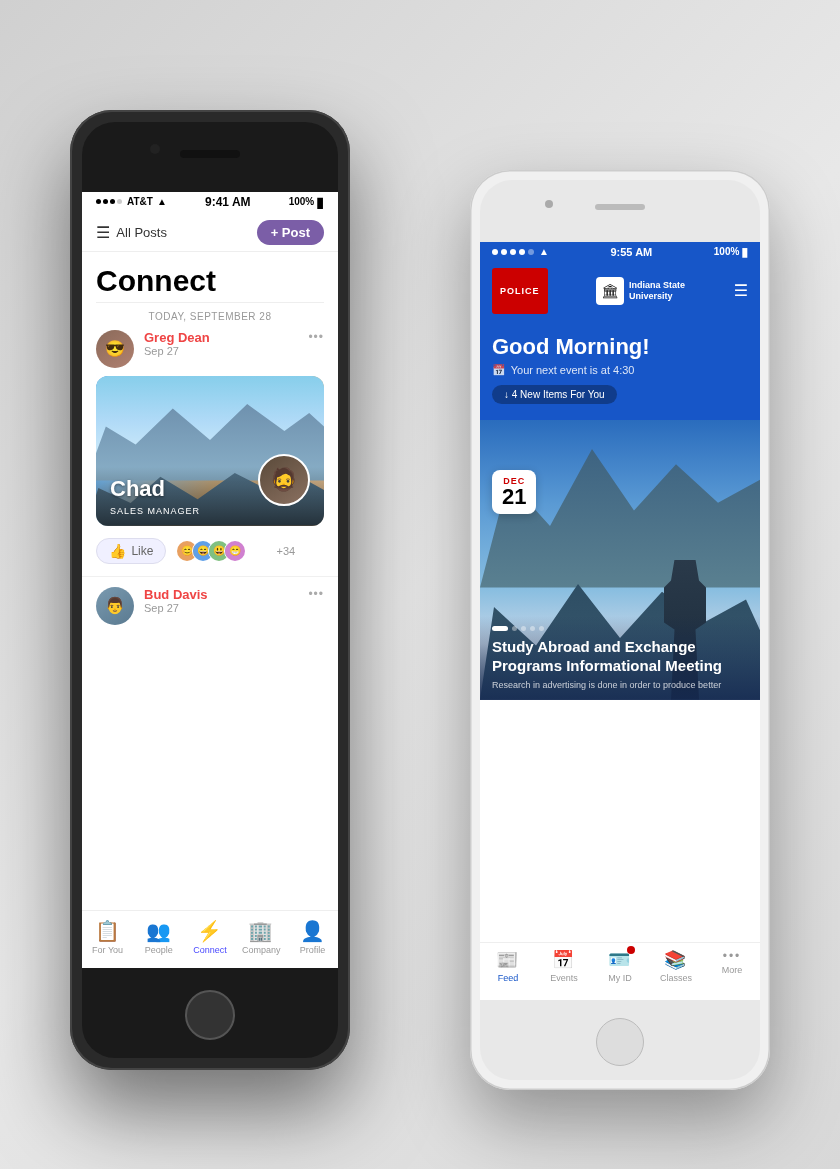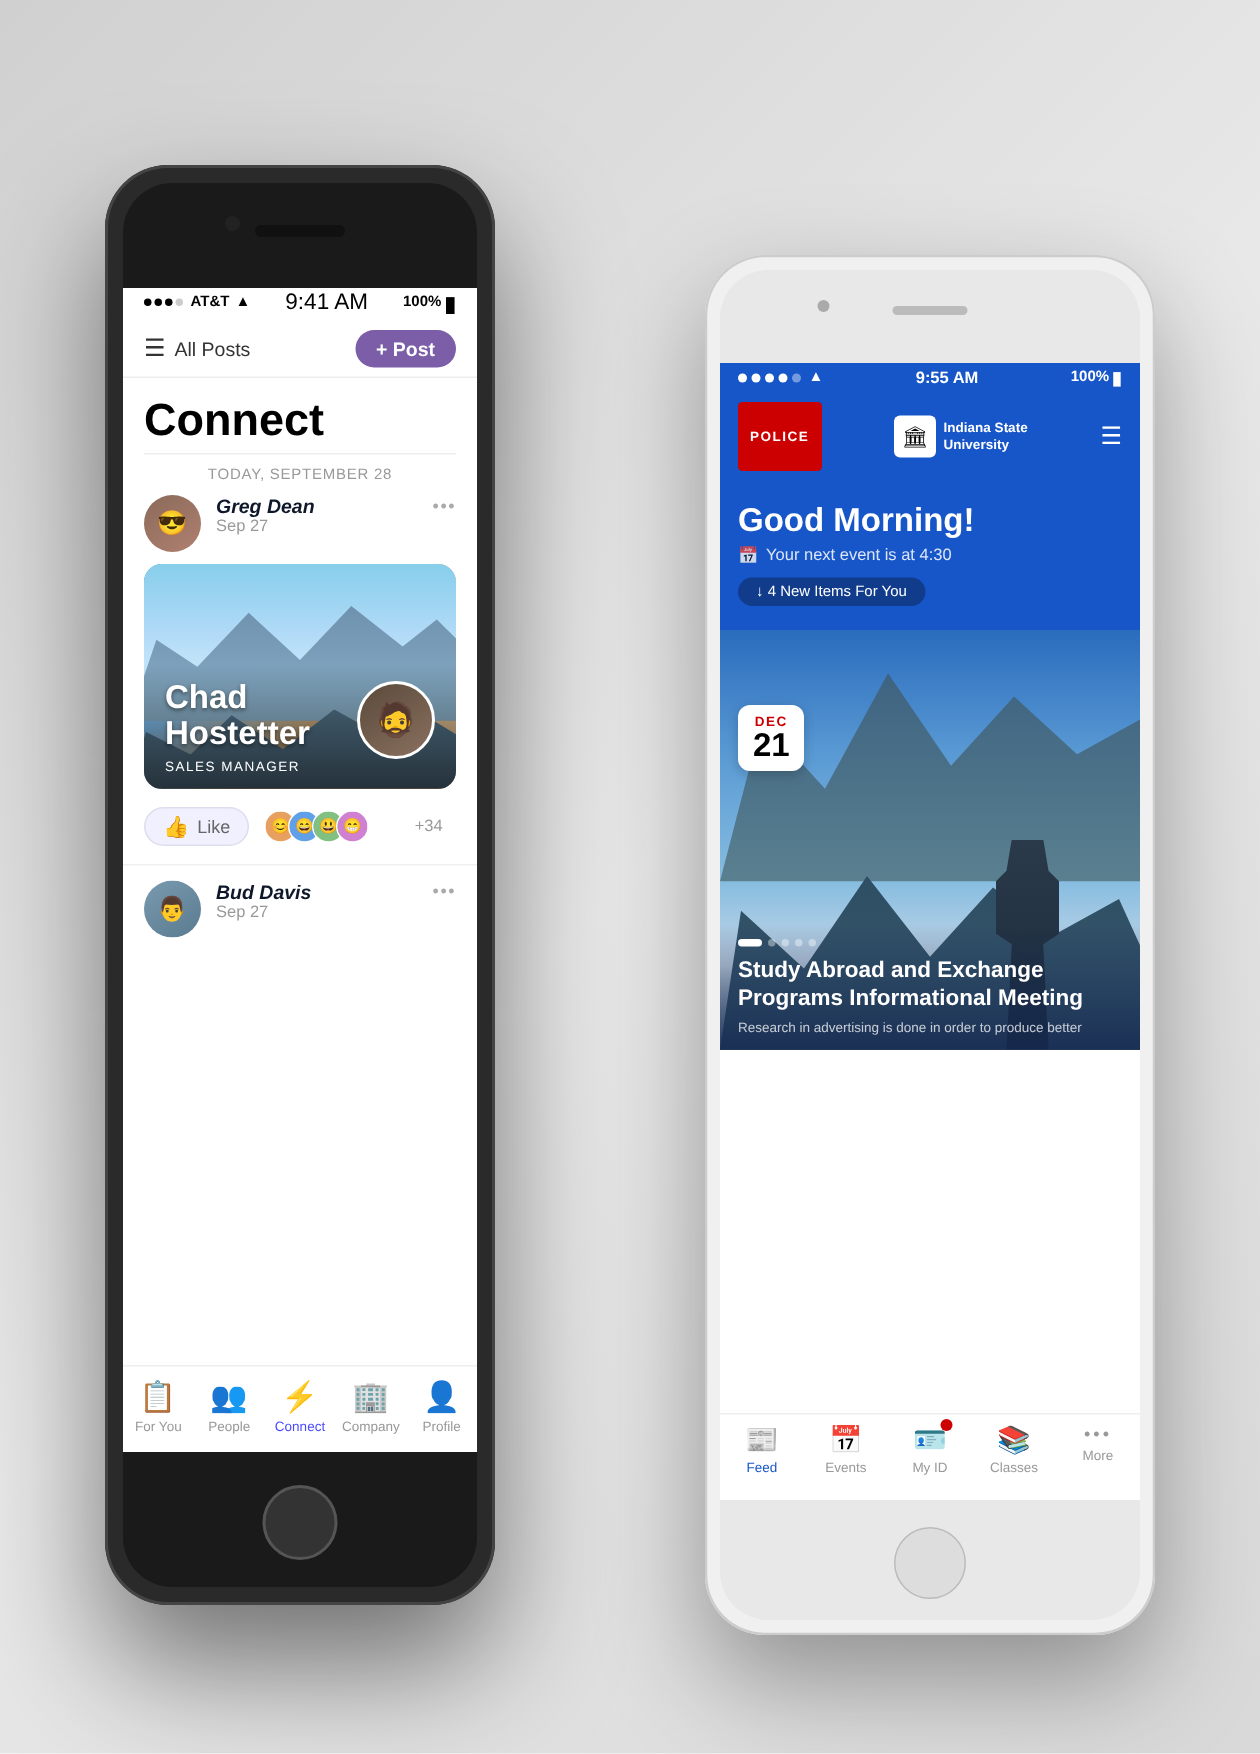--- a/index.html
+++ b/index.html
@@ -22,21 +22,21 @@
       display: flex;
       align-items: center;
       justify-content: center;
     }
 
     
     .phone-dark {
       position: absolute;
       left: 30px;
       top: 50px;
-      width: 260px;
+      width: 280px;
       height: 960px;
       background: #2a2a2a;
       border-radius: 42px;
       box-shadow: 0 40px 80px rgba(0,0,0,0.5), inset 0 0 0 2px #444;
       z-index: 2;
       overflow: hidden;
     }
 
     .phone-dark-inner {
       position: absolute;
@@ -181,22 +181,21 @@
       font-size: 16px;
       color: #fff;
     }
     .post-meta {
       flex: 1;
       margin-left: 10px;
     }
     .post-author {
       font-size: 13px;
       font-weight: 700;
-      color: #0f172a;
-      font-style: italic;
+      color: #ef4444;
     }
     .post-date {
       font-size: 11px;
       color: #999;
     }
     .post-more {
       font-size: 16px;
       color: #aaa;
       letter-spacing: 2px;
     }
@@ -705,21 +704,21 @@
 
         <div class="status-bar-dark">
           <div class="status-signal">
             <span class="dot-signal"></span>
             <span class="dot-signal"></span>
             <span class="dot-signal"></span>
             <span class="dot-signal empty"></span>
             <span style="margin-left:3px;font-size:10px;font-weight:600;">AT&amp;T</span>
             <span style="margin-left:2px;font-size:10px;">▲</span>
           </div>
-          <span style="font-size:15px;font-weight:400;">9:41 AM</span>
+          <span style="font-size:12px;font-weight:700;">9:41 AM</span>
           <div style="display:flex;align-items:center;gap:2px;font-size:10px;">
             <span>100%</span>
             <span style="font-size:14px;">▮</span>
           </div>
         </div>
 
         <div class="dark-header">
           <div class="filter-btn">
             <span style="font-size:16px;">☰</span>
             <span>All Posts</span>
@@ -747,21 +746,20 @@
 
           <div class="featured-card">
             <div class="featured-bg">
               <div class="mountain-bg">
                 <div class="mtn-sky"></div>
                 <div class="mtn-layer1"></div>
                 <div class="mtn-layer2"></div>
               </div>
               <div class="featured-overlay">
                 <div class="featured-name">Chad</div>
-                <div class="featured-name">Hostetter</div>
                 <div class="featured-role">SALES MANAGER</div>
               </div>
               <div class="featured-photo">🧔</div>
             </div>
           </div>
 
           <div class="reactions-row">
             <div class="like-btn">
               <span class="thumb-icon">👍</span>
               <span>Like</span>

